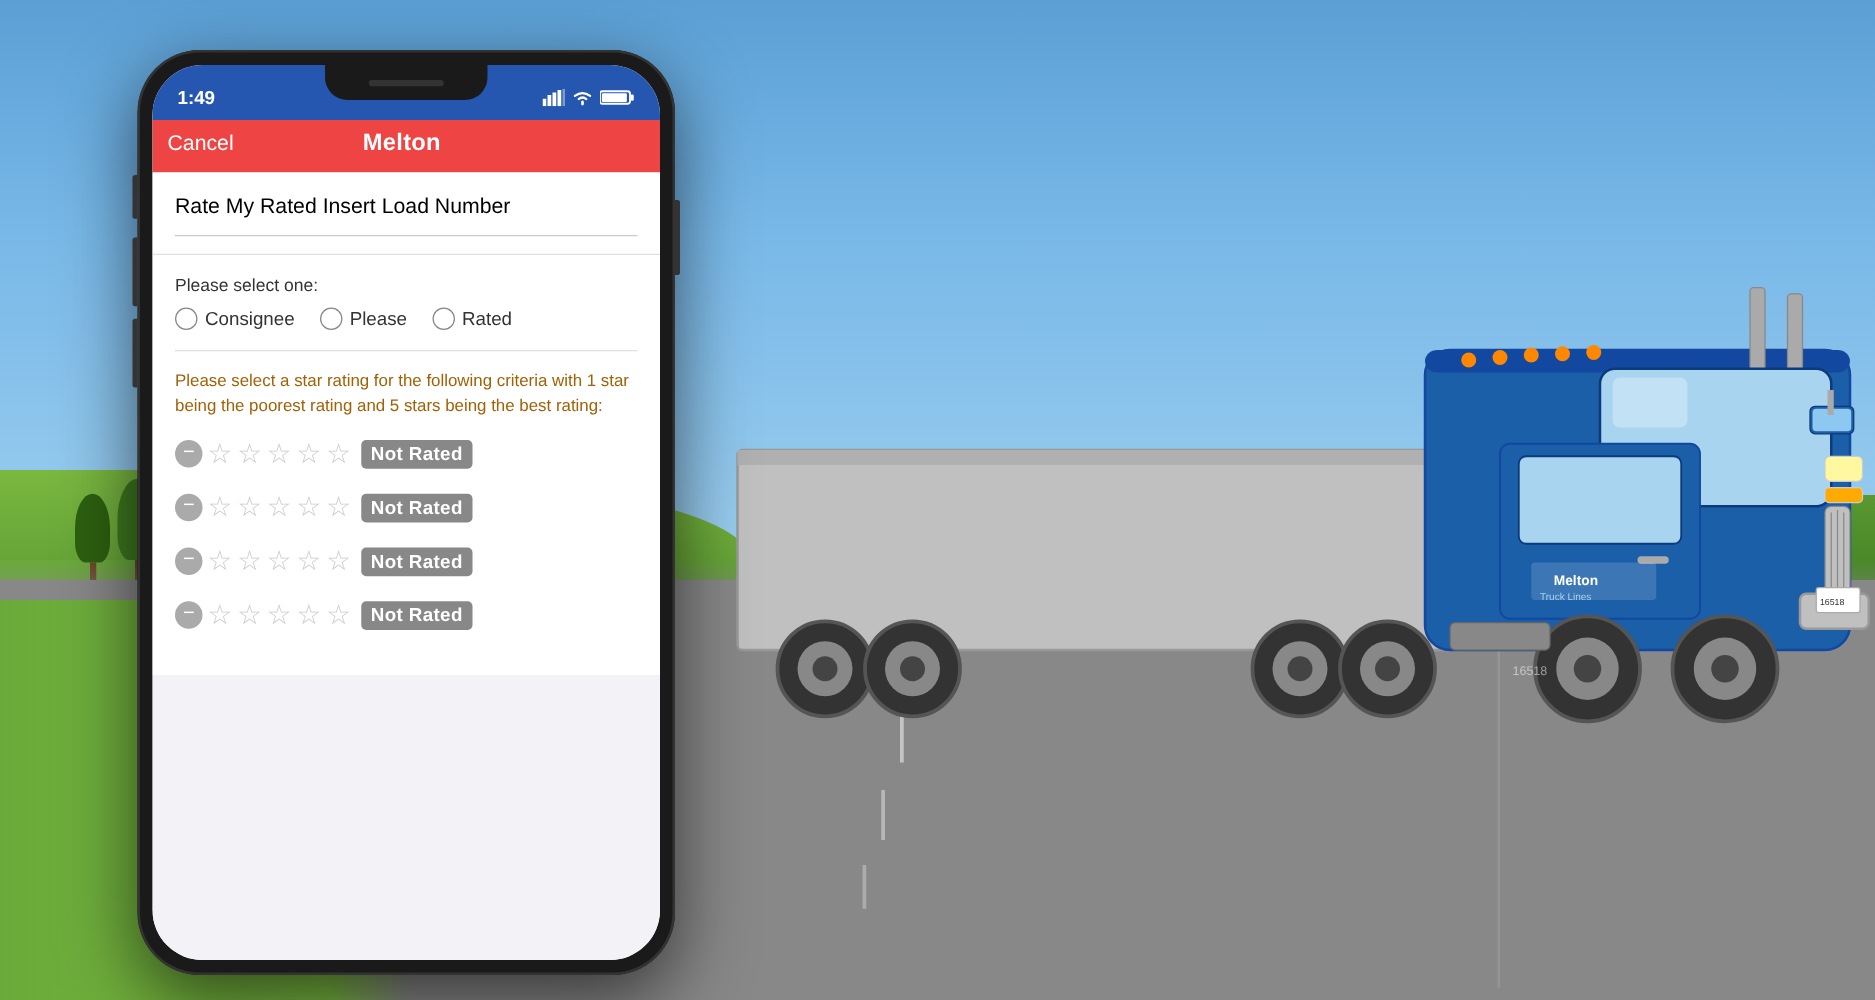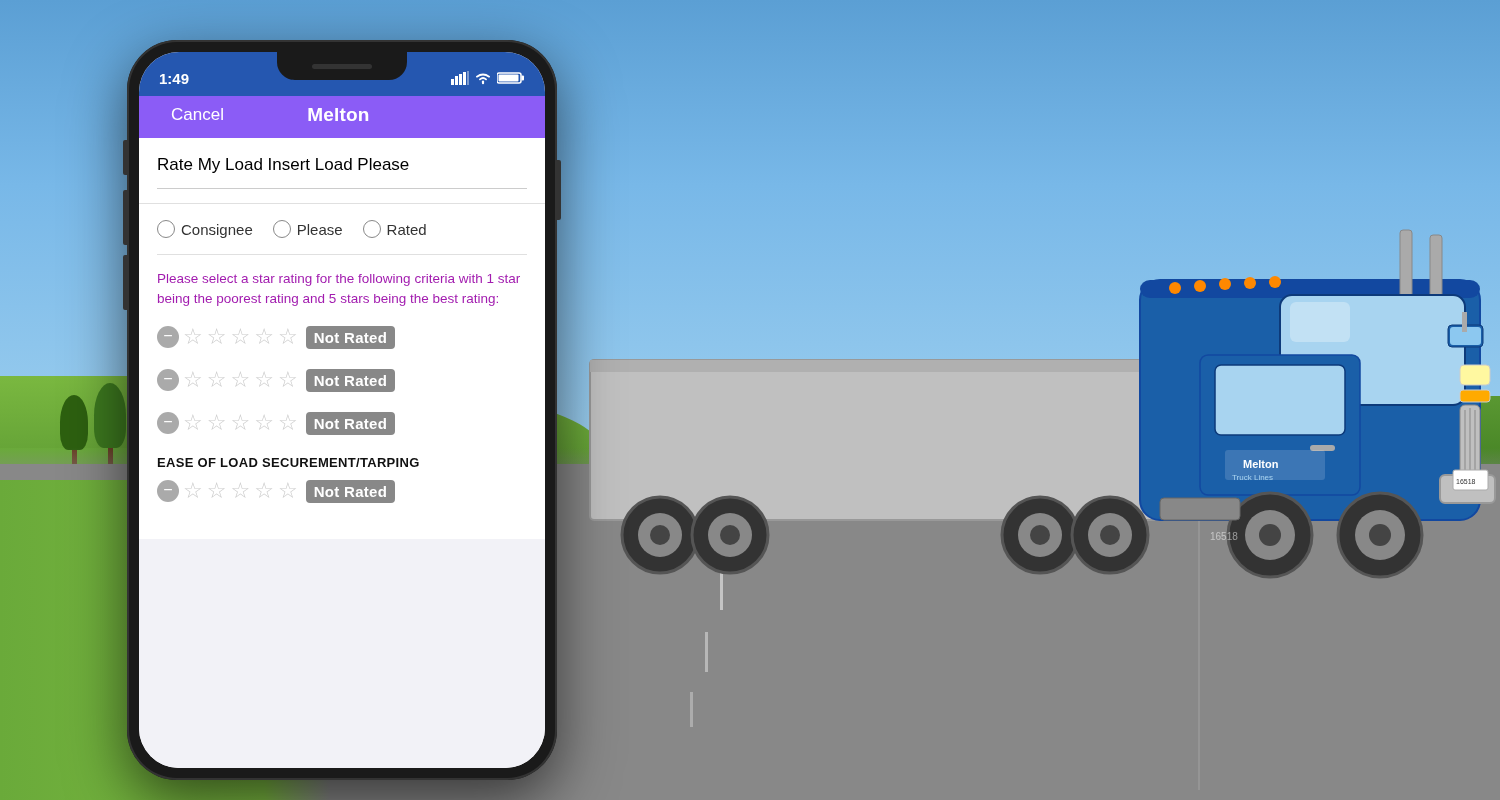--- a/index.html
+++ b/index.html
@@ -9,21 +9,21 @@
       height: 800px;
       overflow: hidden;
       font-family: -apple-system, BlinkMacSystemFont, 'Helvetica Neue', Arial, sans-serif;
       position: relative;
       background: #5a9fd4;
     }
 
     
     .phone-wrapper {
       position: absolute;
-      left: 127px;
+      left: 110px;
       top: 40px;
       width: 430px;
       height: 740px;
       z-index: 10;
     }
 
     .phone-outer {
       width: 100%;
       height: 100%;
       background: #1a1a1a;
@@ -128,22 +128,22 @@
     }
 
     .status-icons {
       display: flex;
       align-items: center;
       gap: 5px;
     }
 
     
     .nav-bar {
-      background: #8b5cf6;
-      padding: 8px 32px 12px;
+      background: #ef4444;
+      padding: 8px 12px 12px;
       display: flex;
       align-items: center;
       justify-content: space-between;
       flex-shrink: 0;
     }
 
     .nav-cancel {
       color: white;
       font-size: 17px;
       cursor: pointer;
@@ -222,21 +222,21 @@
     }
 
     .divider {
       height: 1px;
       background: #e0e0e0;
       margin: 4px 0 14px;
     }
 
     .instruction-text {
       font-size: 13.5px;
-      color: #a21caf;
+      color: #a16207;
       line-height: 1.5;
       margin-bottom: 16px;
       font-weight: 400;
     }
 
     .rating-section {
       margin-bottom: 20px;
     }
 
     .rating-label {
@@ -456,25 +456,26 @@
       </div>
 
       <div class="nav-bar">
         <span class="nav-cancel">Cancel</span>
         <span class="nav-title">Melton</span>
         <span class="nav-spacer"></span>
       </div>
 
       <div class="screen-content">
         <div class="content-header">
-          <div class="load-title">Rate My Load Insert Load Please</div>
+          <div class="load-title">Rate My Rated Insert Load Number</div>
         </div>
 
         <div class="content-body">
 
+          <div class="select-one-label">Please select one:</div>
           <div class="radio-group">
             <label class="radio-item">
               <div class="radio-circle"></div>
               <span>Consignee</span>
             </label>
             <label class="radio-item">
               <div class="radio-circle"></div>
               <span>Please</span>
             </label>
             <label class="radio-item">
@@ -515,21 +516,20 @@
                   <div class="minus-btn">−</div>
                   <span class="star">☆</span>
                   <span class="star">☆</span>
                   <span class="star">☆</span>
                   <span class="star">☆</span>
                   <span class="star">☆</span>
                   <span class="not-rated-badge">Not Rated</span>
                 </div>
               </div>
               <div class="rating-section">
-                <div class="rating-label">EASE OF LOAD SECUREMENT/TARPING</div>
                 <div class="stars-row">
                   <div class="minus-btn">−</div>
                   <span class="star">☆</span>
                   <span class="star">☆</span>
                   <span class="star">☆</span>
                   <span class="star">☆</span>
                   <span class="star">☆</span>
                   <span class="not-rated-badge">Not Rated</span>
                 </div>
               </div>

